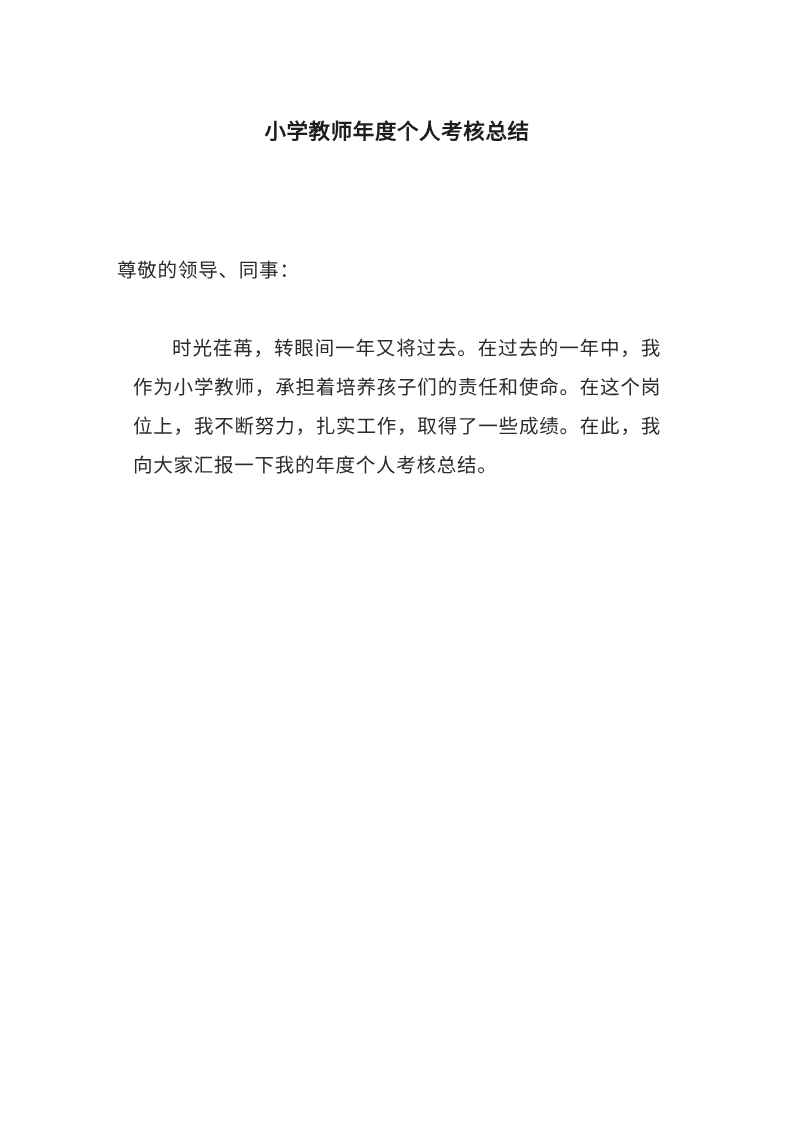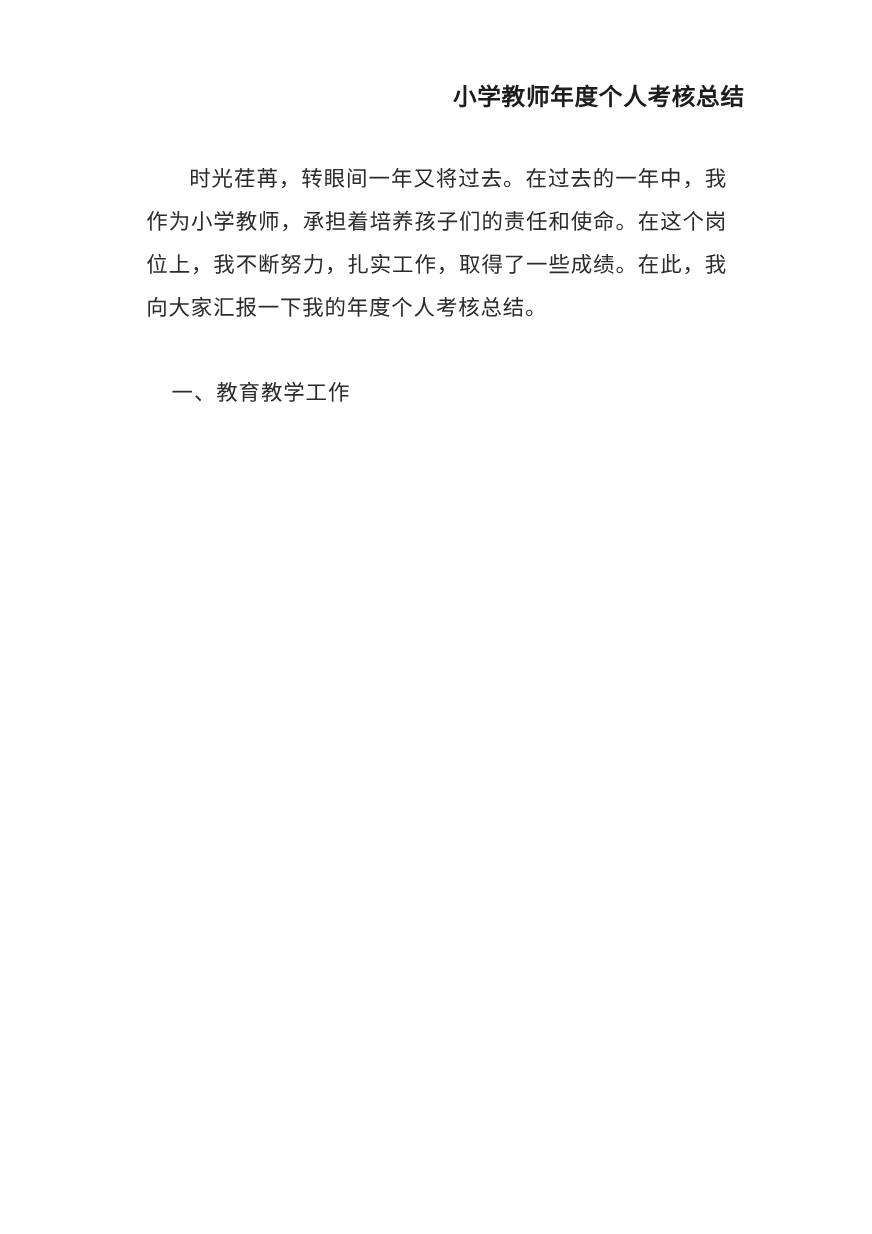--- a/index.html
+++ b/index.html
@@ -24,26 +24,26 @@
   .content {
     position: absolute;
     left: 117px;
     top: 0;
     width: 560px;
   }
 
   .doc-title {
     font-size: 21.5px;
     font-weight: bold;
-    text-align: right;
+    text-align: center;
     color: #1d1d1d;
     letter-spacing: 0.6px;
     line-height: 30px;
     margin: 0;
-    padding-top: 74px;
+    padding-top: 117px;
   }
 
   .salutation {
     font-size: 19.5px;
     line-height: 39px;
     letter-spacing: 0.8px;
     color: #2b2b2b;
     margin: 0;
     padding-top: 104px;
   }
@@ -81,20 +81,20 @@
   }
 </style>
 </head>
 <body>
 
 <div class="page">
   <div class="content">
 
     <h1 class="doc-title">小学教师年度个人考核总结</h1>
 
+    <p class="salutation">尊敬的领导、同事：</p>
 
     <p class="para gap-before">时光荏苒，转眼间一年又将过去。在过去的一年中，我作为小学教师，承担着培养孩子们的责任和使命。在这个岗位上，我不断努力，扎实工作，取得了一些成绩。在此，我向大家汇报一下我的年度个人考核总结。</p>
 
-    <h2 class="section-heading">一、教育教学工作</h2>
 
 
   </div>
 </div>
 
 </body></html>

